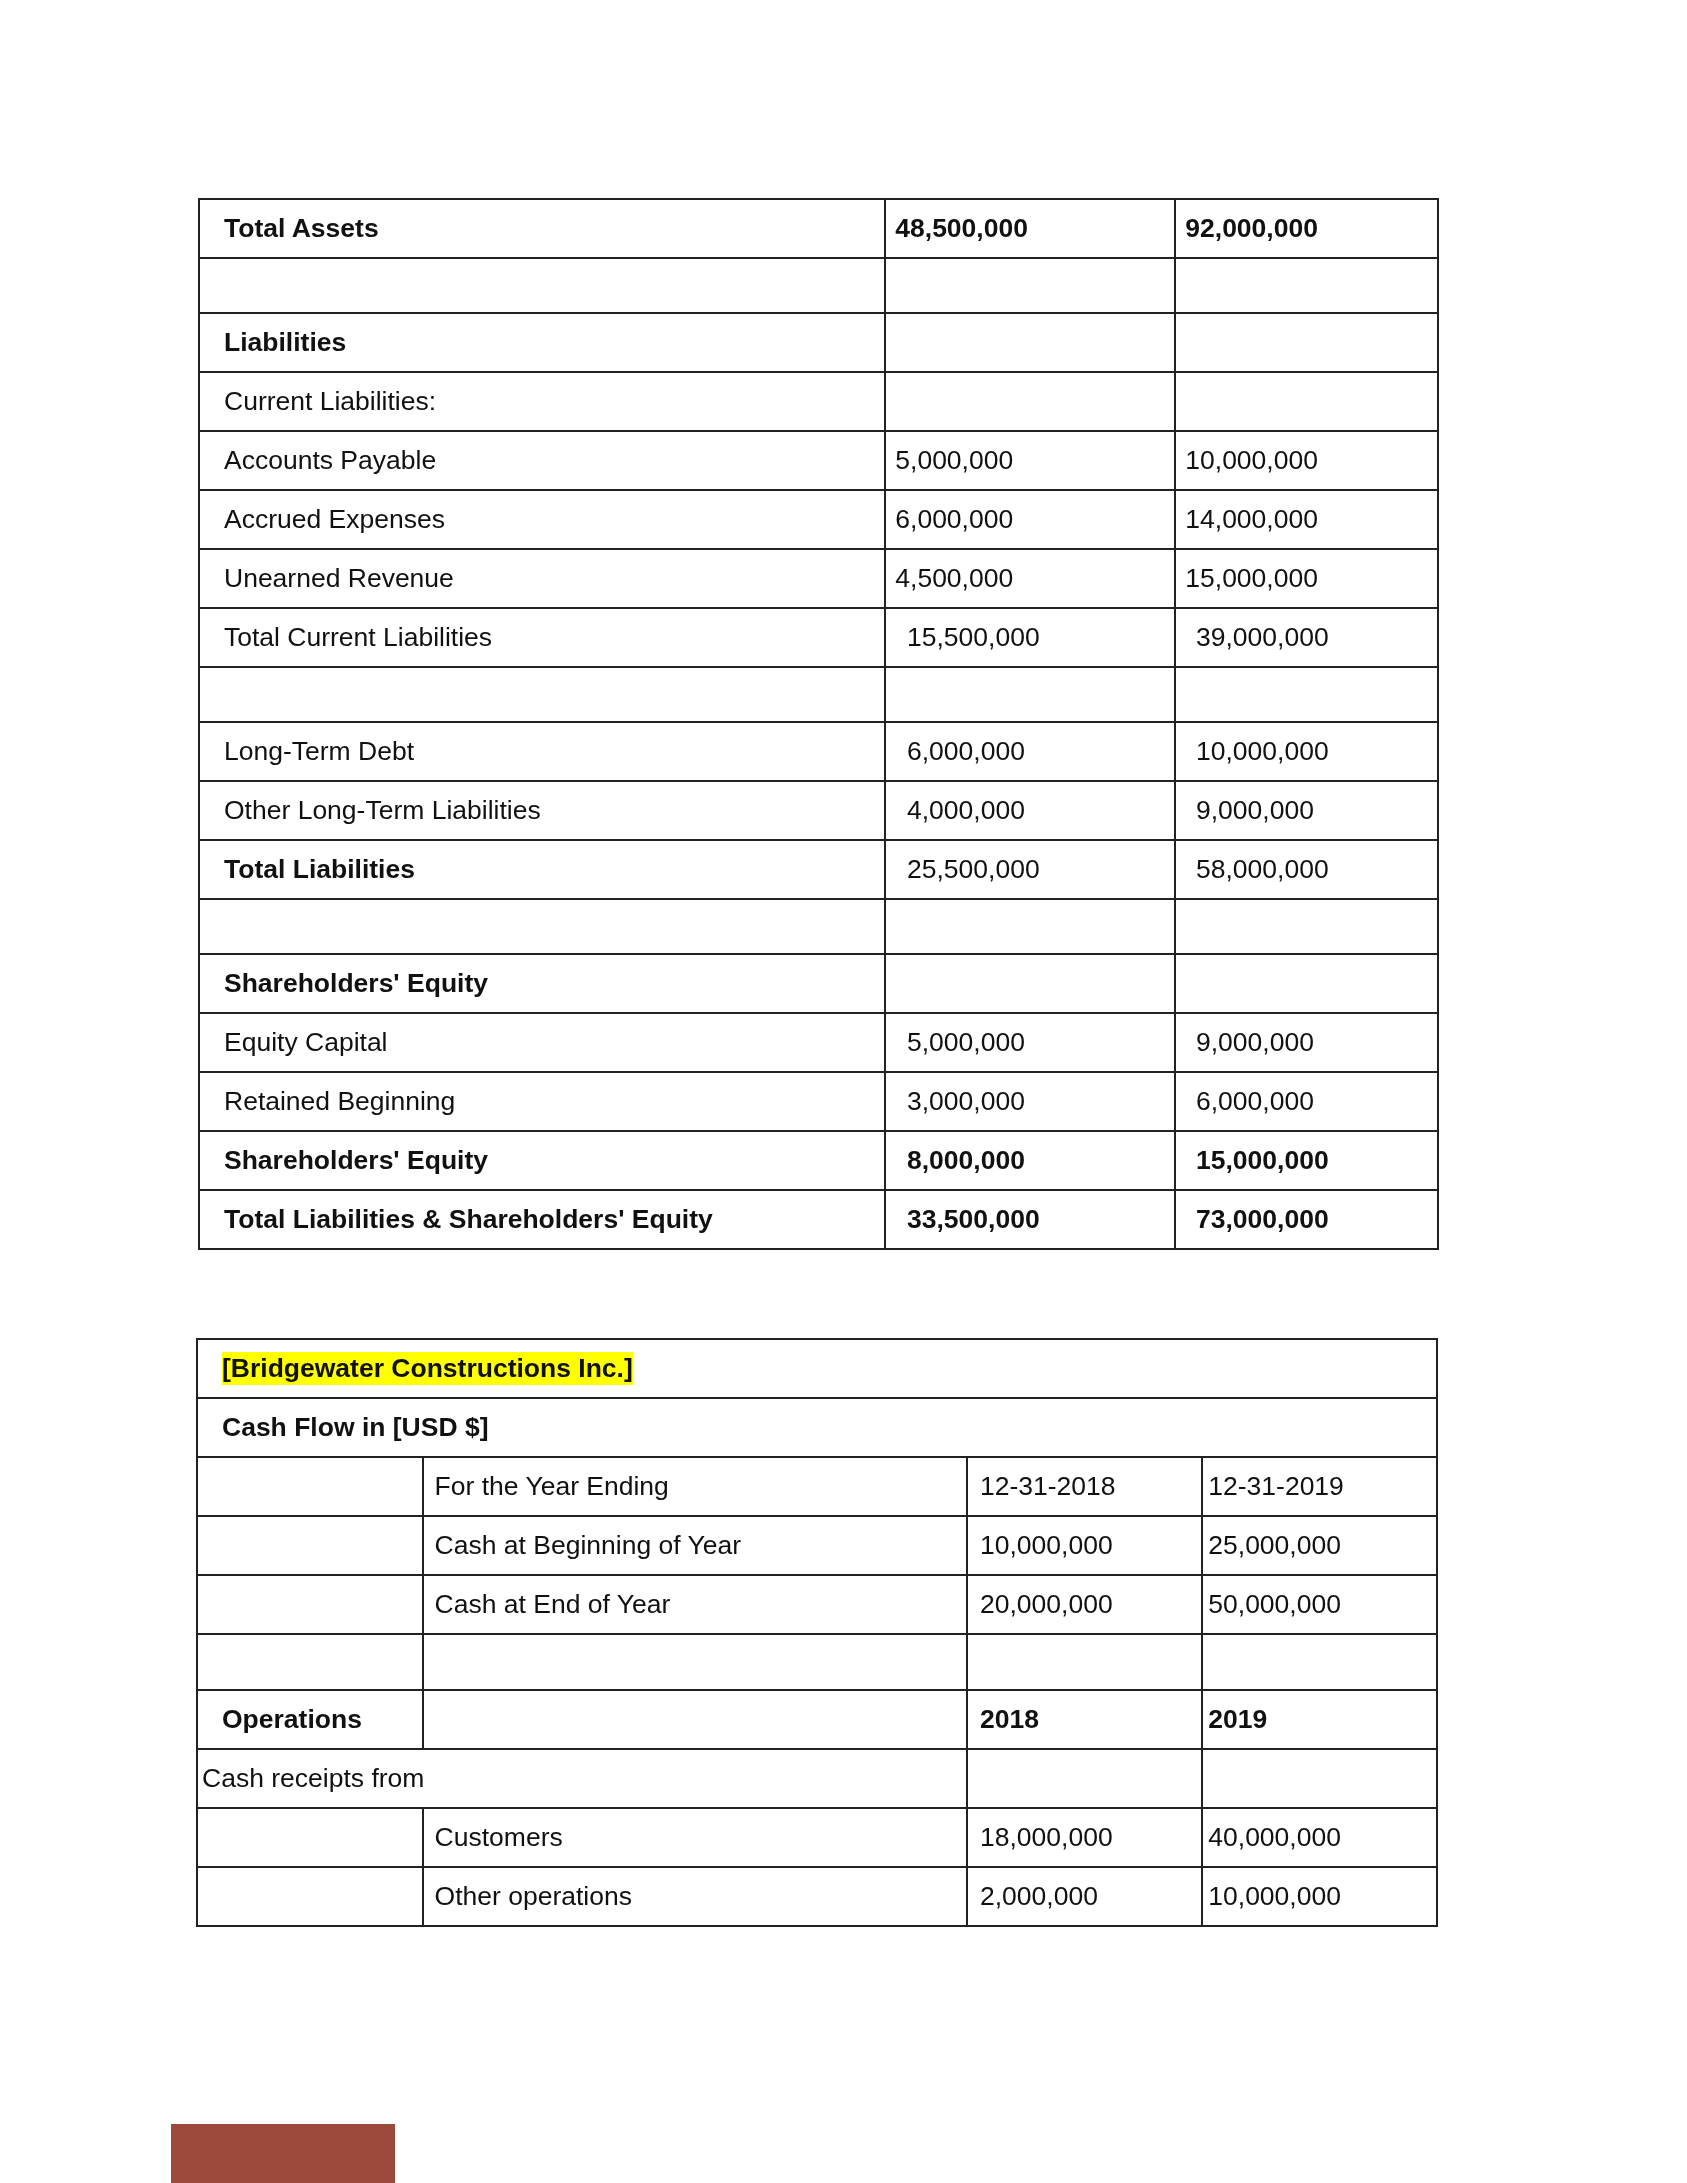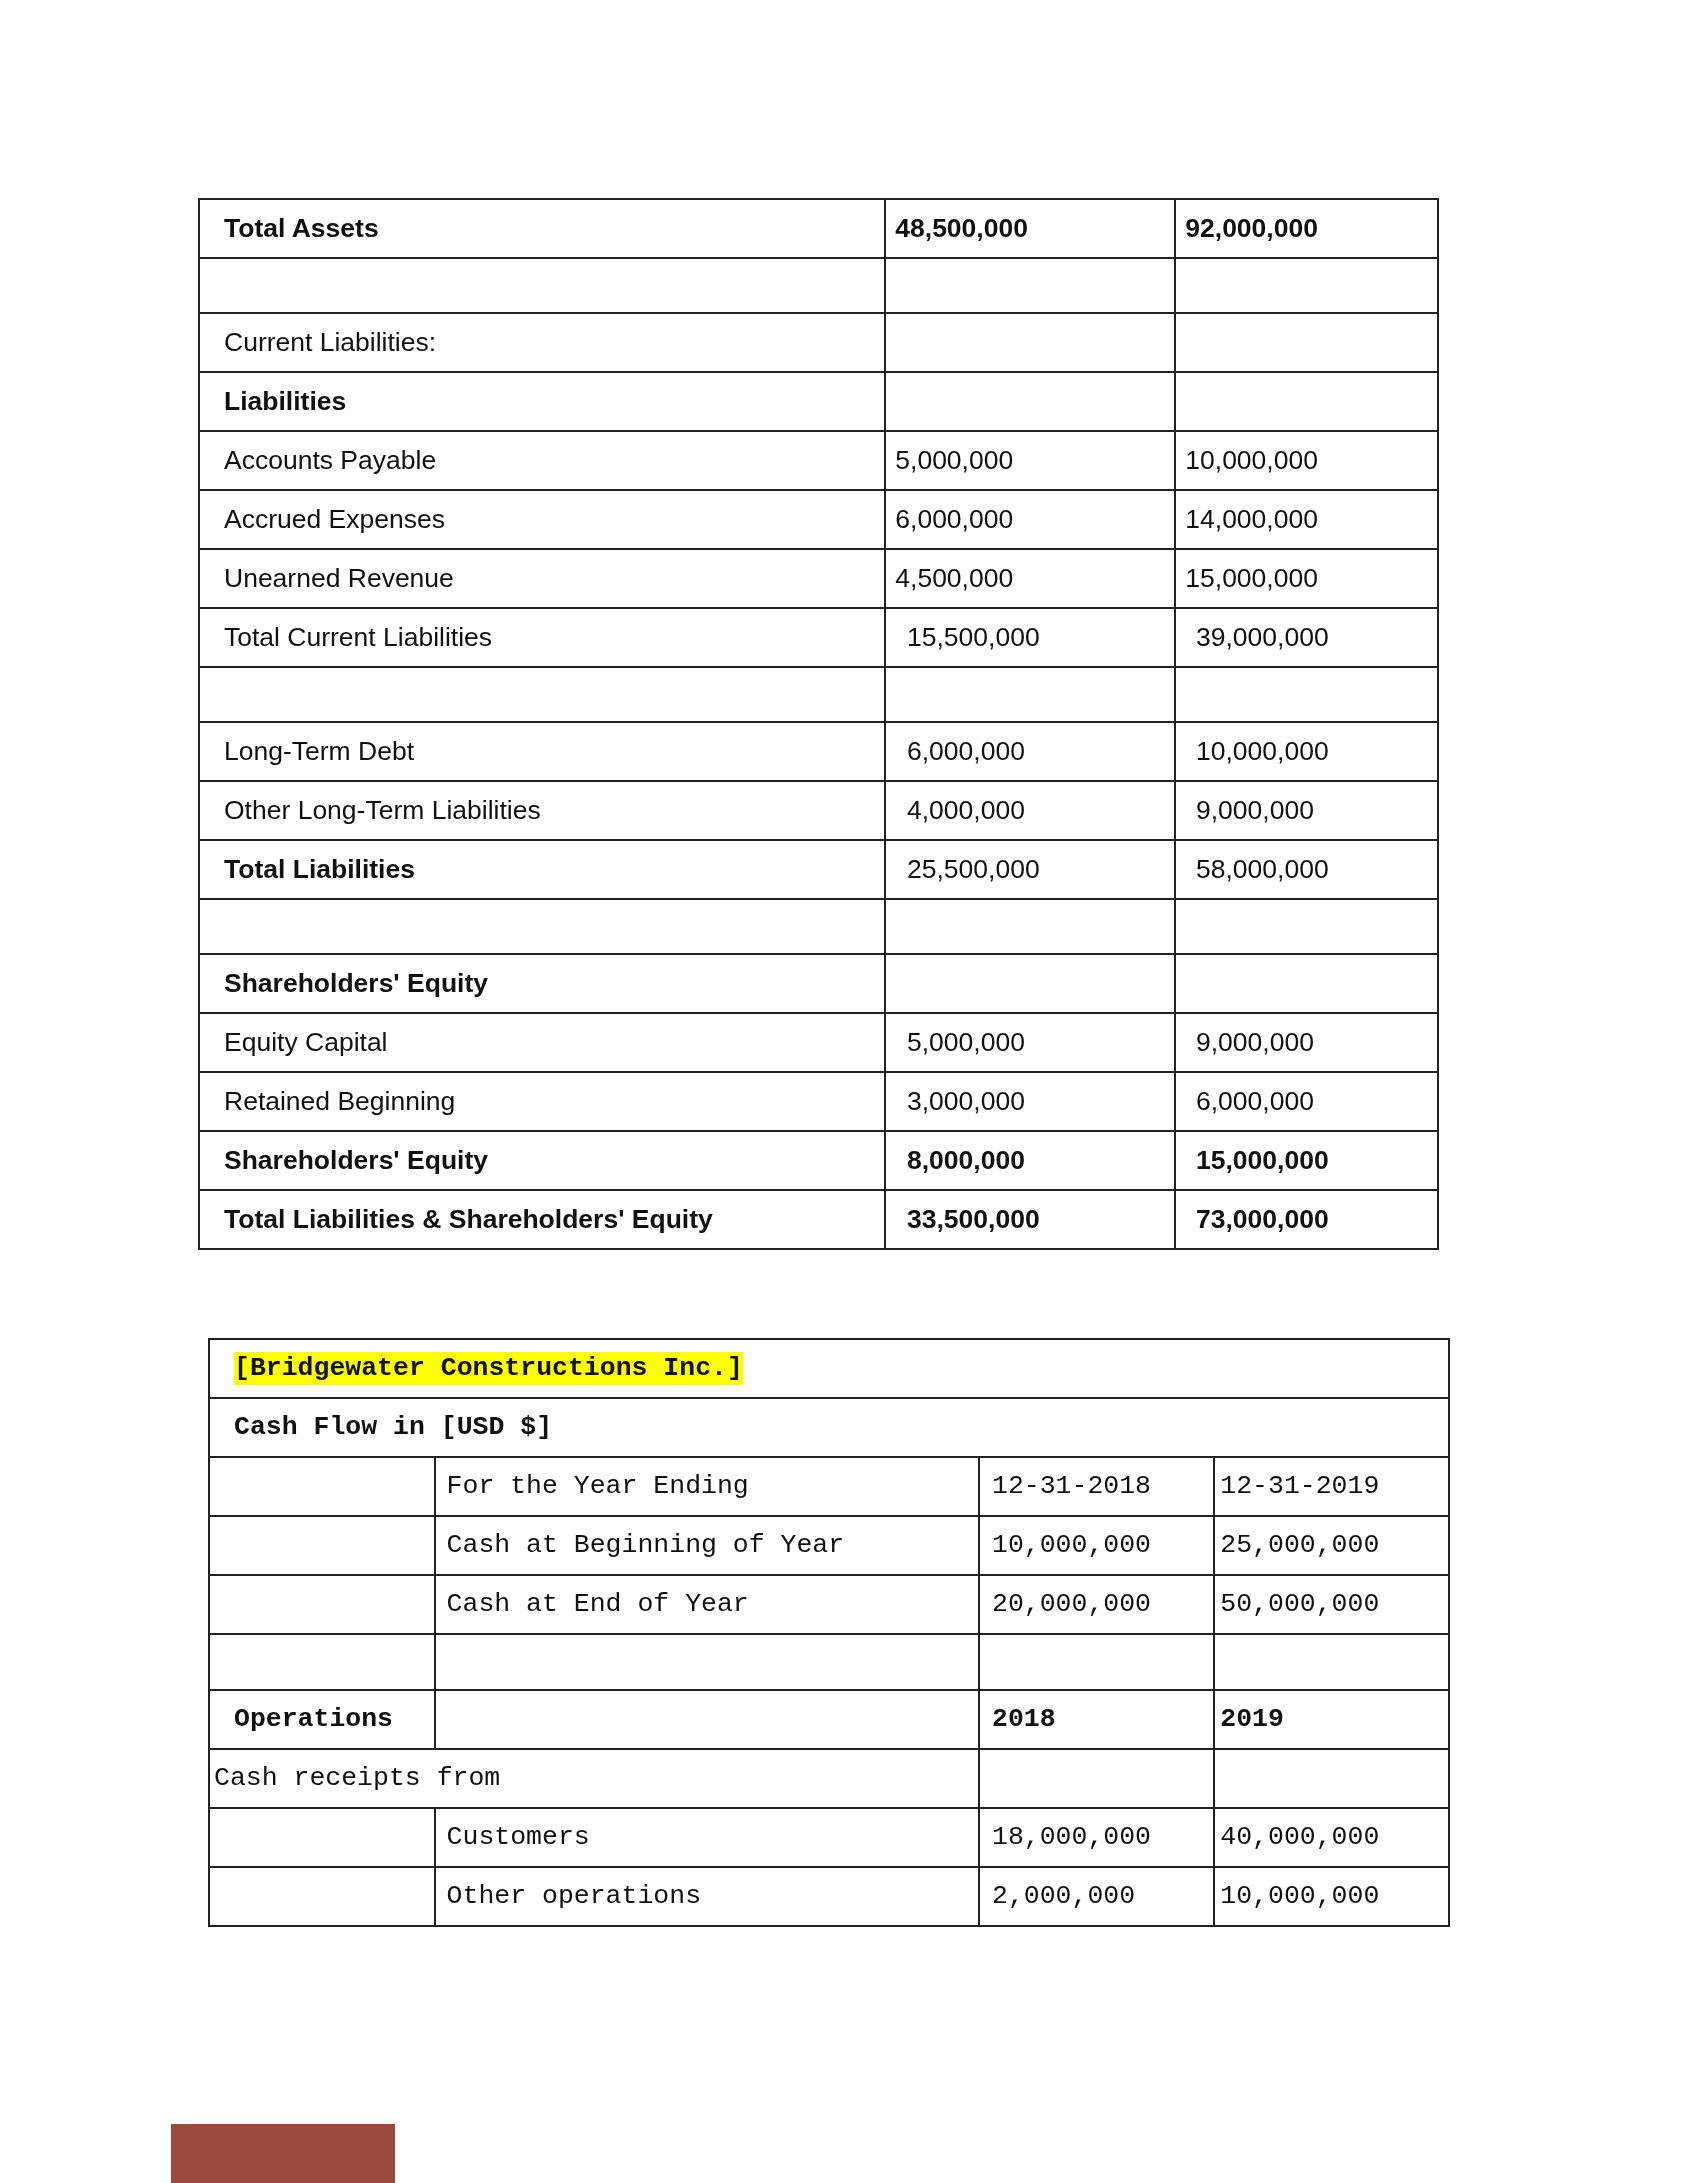--- a/index.html
+++ b/index.html
@@ -52,24 +52,23 @@
   #balance-table tr { height: 59px; margin-top: 22px; }
   #balance-table tr.spacer { height: 55px; }
   #balance-table td.label { padding-left: 24px; }
   #balance-table td.val { padding-left: 9.3px; }
   #balance-table tr.inset td.val.v2019 { padding-left: 20px; border-radius: 11px; }
   #balance-table tr.inset td.val.v2018 { padding-left: 21px; }
   #balance-table td.val.v2019 { padding-left: 16px; }
 
   
   #cashflow-table {
-    left: 208px;
+    left: 196px;
     top: 1338px;
     width: 1239px;
-    font-family: Liberation Mono, monospace;
   }
   #cashflow-table col.k1 { width: 226px; }
   #cashflow-table col.k2 { width: 544px; }
   #cashflow-table col.k3 { width: 235px; }
   #cashflow-table col.k4 { width: 235px; }
   #cashflow-table tr { height: 59px; }
   #cashflow-table tr.spacer { height: 56px; }
   #cashflow-table td.title-cell { padding-left: 24px; }
   #cashflow-table td.desc { padding-left: 10.6px; }
   #cashflow-table td.val { padding-left: 12px; }
@@ -107,26 +106,26 @@
           <td class="label bold">Total Assets</td>
           <td class="val v2018 bold" style="padding-left: 9.3px;">48,500,000</td>
           <td class="val v2019 bold" style="padding-left: 9.3px;">92,000,000</td>
         </tr>
         <tr class="spacer">
           <td class="label"></td>
           <td class="val v2018"></td>
           <td class="val v2019"></td>
         </tr>
         <tr>
+          <td class="label bold">Liabilities</td>
+          <td class="val v2018"></td>
+          <td class="val v2019"></td>
+        </tr>
+        <tr>
           <td class="label">Current Liabilities:</td>
-          <td class="val v2018"></td>
-          <td class="val v2019"></td>
-        </tr>
-        <tr>
-          <td class="label bold">Liabilities</td>
           <td class="val v2018"></td>
           <td class="val v2019"></td>
         </tr>
         <tr>
           <td class="label">Accounts Payable</td>
           <td class="val v2018" style="padding-left: 9.3px;">5,000,000</td>
           <td class="val v2019" style="padding-left: 9.3px;">10,000,000</td>
         </tr>
         <tr>
           <td class="label">Accrued Expenses</td>

